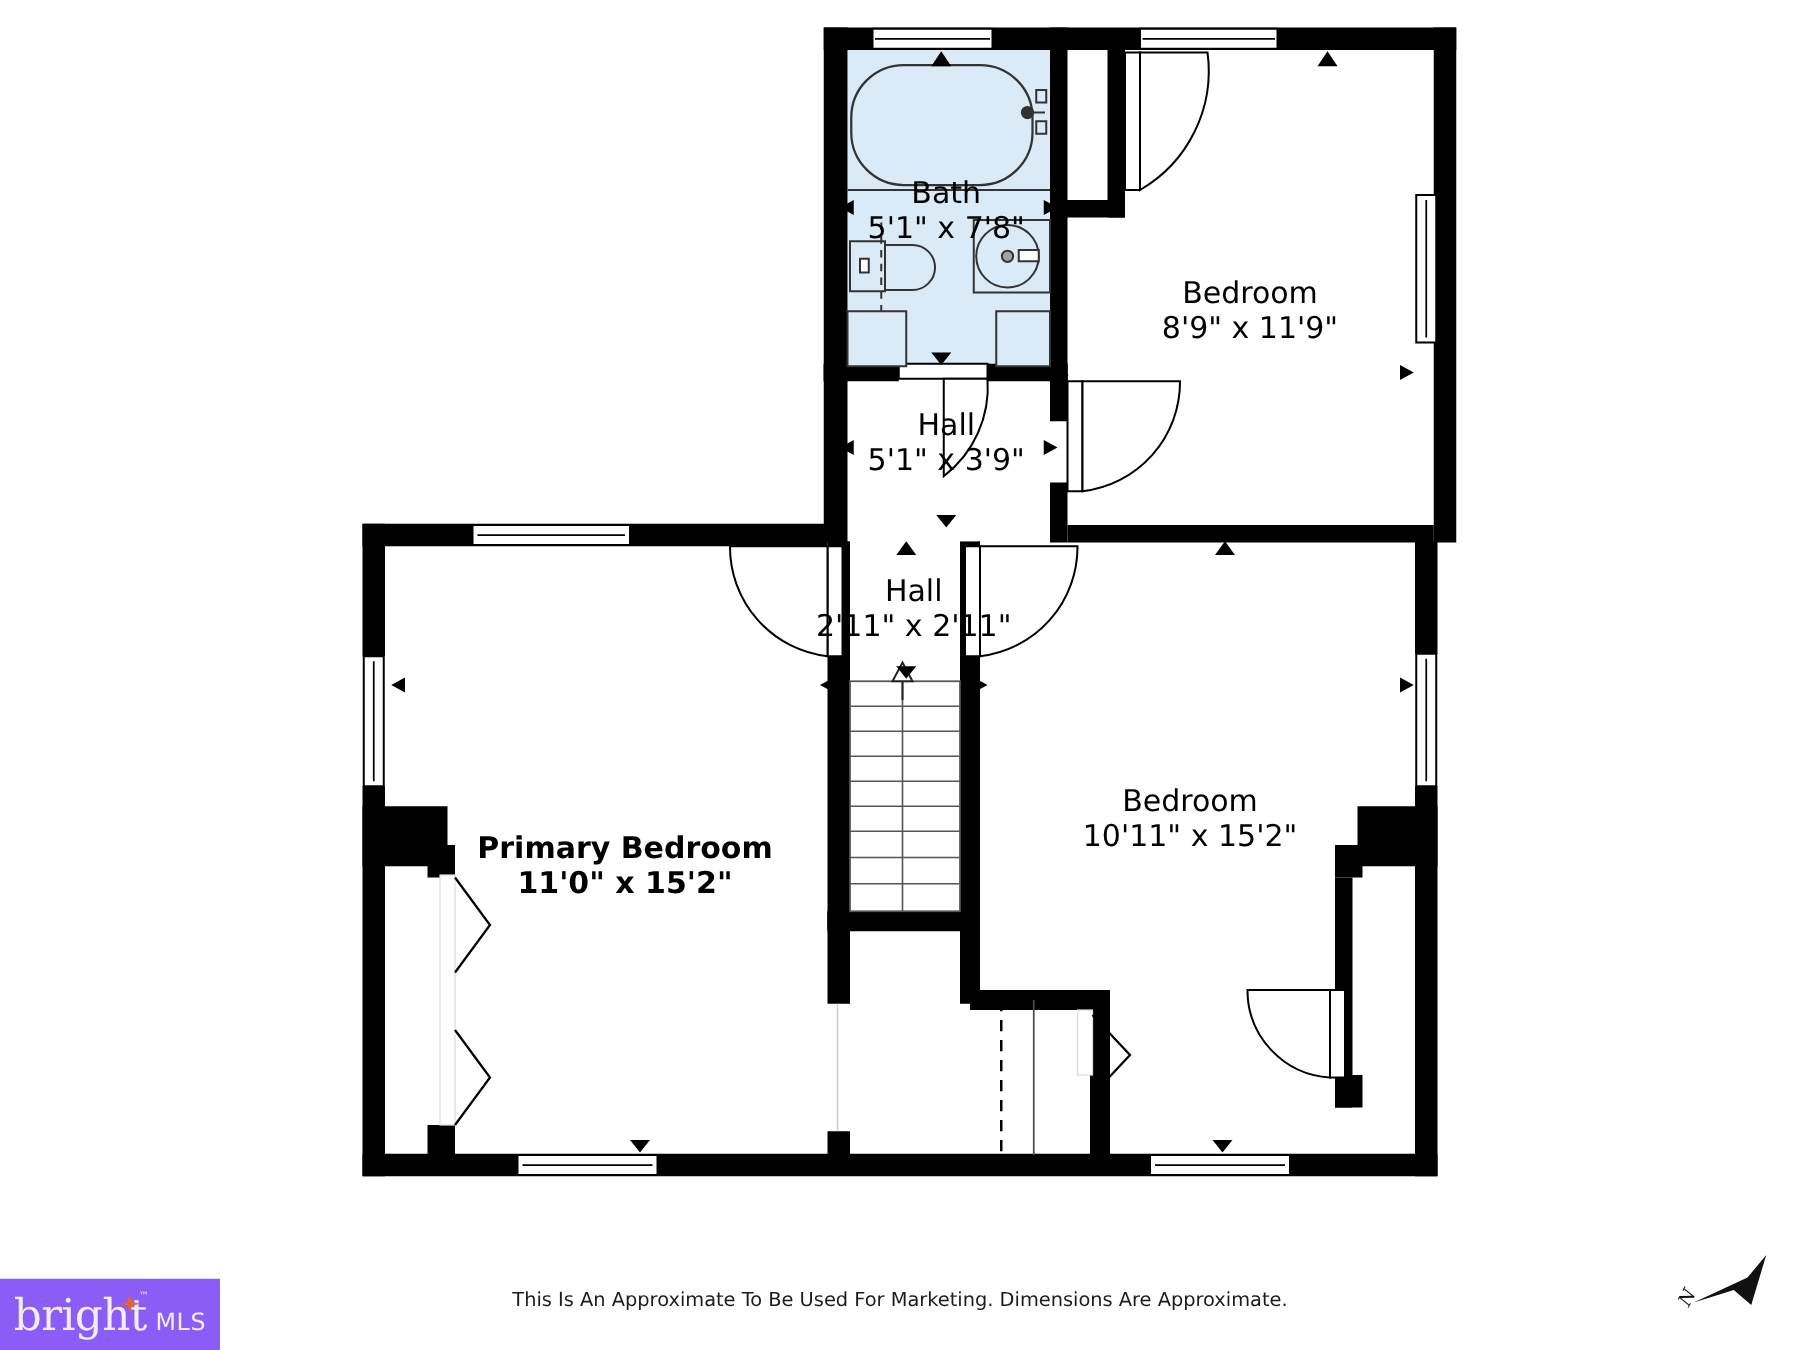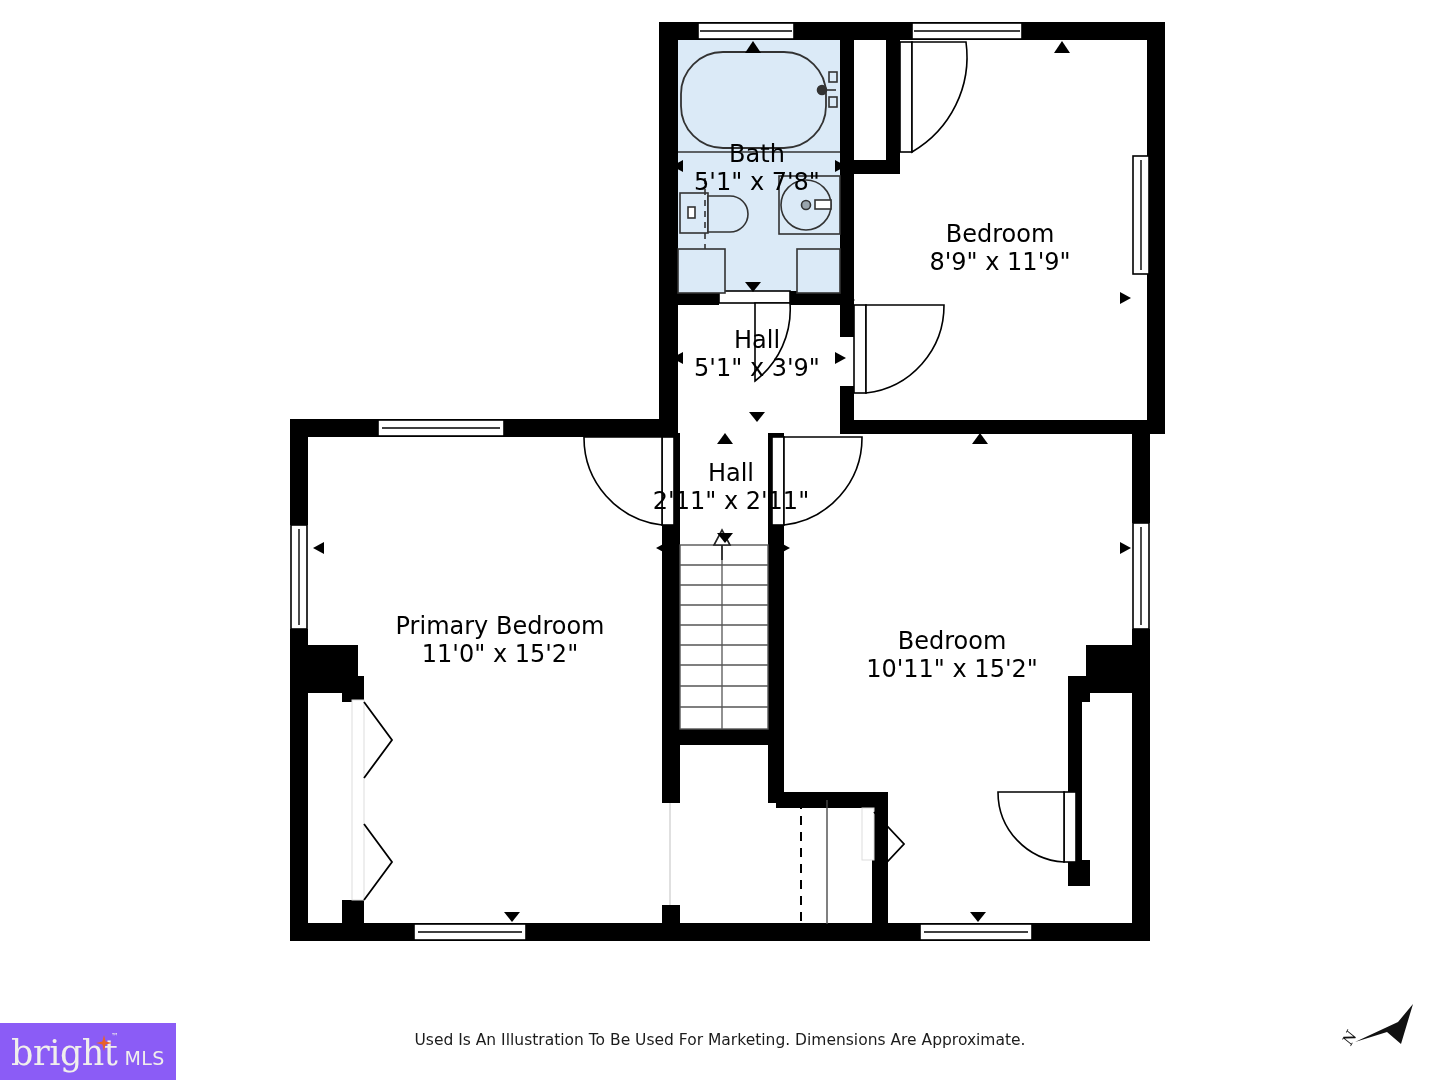--- a/index.html
+++ b/index.html
@@ -370,36 +370,36 @@
   <div class="room-label" style="left:757px; top:326px; transform: translate(-50%, 0);">
     <span class="rl-name">Hall</span>
     <span class="rl-dims">5'1" x 3'9"</span>
   </div>
 
   <div class="room-label" style="left:731px; top:459px; transform: translate(-50%, 0);">
     <span class="rl-name">Hall</span>
     <span class="rl-dims">2'11" x 2'11"</span>
   </div>
 
-  <div class="room-label" style="left:500px; top:612px; transform: translate(-50%, 0);">
+  <div class="room-label" style="left:500px; top:664px; transform: translate(-50%, 0); font-weight: bold;">
     <span class="rl-name">Primary Bedroom</span>
     <span class="rl-dims">11'0" x 15'2"</span>
   </div>
 
   <div class="room-label" style="left:952px; top:627px; transform: translate(-50%, 0);">
     <span class="rl-name">Bedroom</span>
     <span class="rl-dims">10'11" x 15'2"</span>
   </div>
 
   <svg id="north-arrow" viewBox="0 0 95 60" xmlns="http://www.w3.org/2000/svg">
     <path d="M 78 6 L 66 46 L 52 34 L 20 44 L 63 24 Z" fill="#111111"></path>
     <text x="16" y="48" fill="#111111" font-family="DejaVu Serif, Liberation Serif, serif" font-size="15" font-style="italic" transform="rotate(-62 16 48)">N</text>
   </svg>
 
-  <div id="disclaimer">Used Is An Illustration To Be Used For Marketing. Dimensions Are Approximate.</div>
+  <div id="disclaimer">This Is An Approximate To Be Used For Marketing. Dimensions Are Approximate.</div>
 
   <div id="brand-badge">
     <div class="brand-inner">
       <span class="brand-bright">bright</span>
       <svg class="brand-star" viewBox="0 0 16 16" xmlns="http://www.w3.org/2000/svg">
         <path d="M 8 0 L 9.6 6.4 L 16 8 L 9.6 9.6 L 8 16 L 6.4 9.6 L 0 8 L 6.4 6.4 Z" fill="#e8622a"></path>
       </svg>
       <span class="brand-tm">™</span>
       <span class="brand-mls">MLS</span>
     </div>

